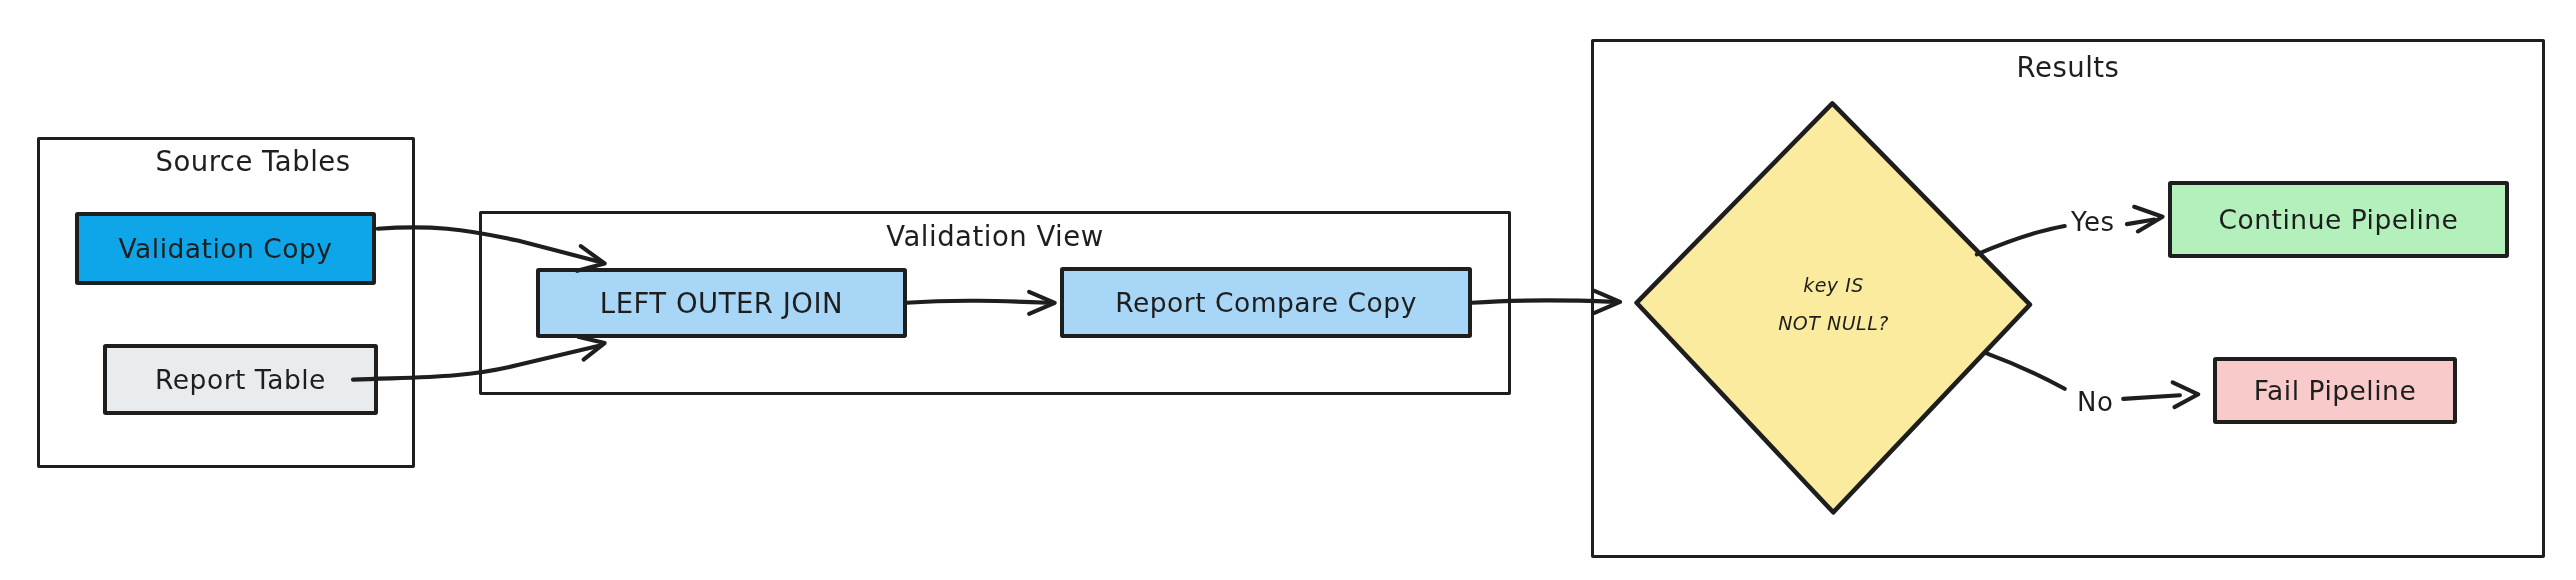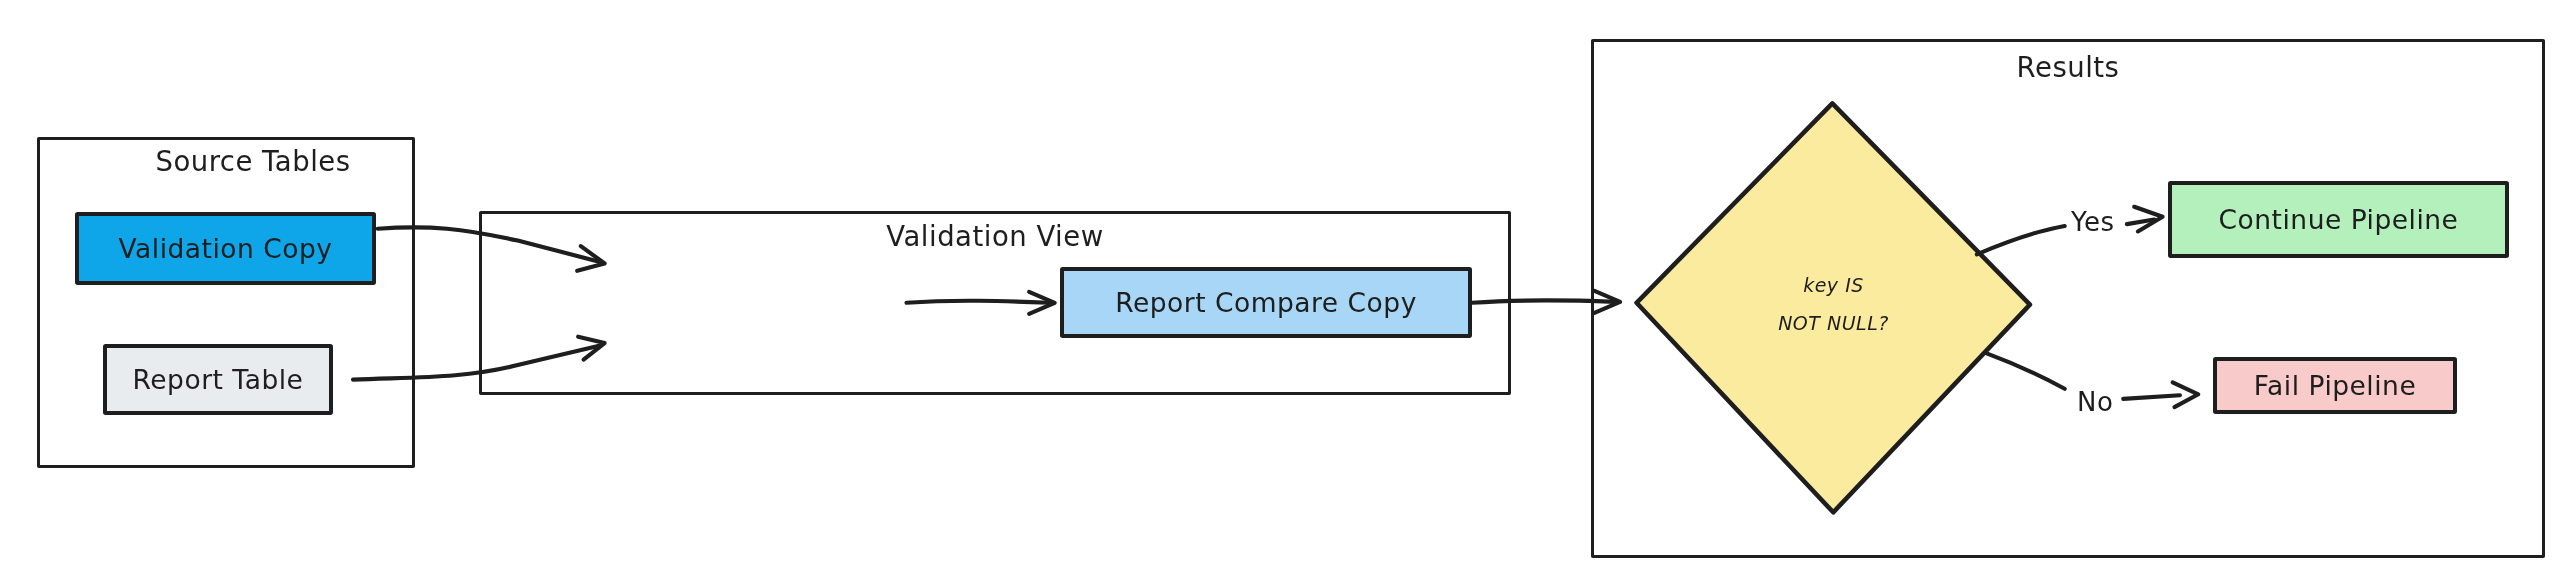--- a/index.html
+++ b/index.html
@@ -79,27 +79,30 @@
 
 <div class="canvas">
 
   <div class="group" style="left:37px; top:137px; width:378px; height:331px;"></div>
   <div class="group-title" style="left:37px; top:145px; width:378px;padding-left:27px;">Source Tables</div>
 
   <div class="node" style="left: 75px; top: 192px; width: 301px; height: 73px; background-color: #0ea5e9; margin-top: 20px;">
     <span>Validation Copy</span>
   </div>
 
-  <div class="node" style="left: 103px; top: 344px; width: 230px; height: 71px; background-color: rgb(233, 236, 239);">
+  <div class="node" style="left: 103px; top: 344px; width: 275px; height: 71px; background-color: rgb(233, 236, 239);">
     <span>Report Table</span>
   </div>
 
   <div class="group" style="left:479px; top:211px; width:1032px; height:184px;"></div>
   <div class="group-title" style="left:479px; top:220px; width:1032px;">Validation View</div>
 
+  <div class="node" style="left: 536px; top: 268px; width: 371px; height: 70px; font-size: 27.5px; background-color: rgb(167, 214, 246);">
+    <span>LEFT OUTER JOIN</span>
+  </div>
 
   <div class="node" style="left: 1060px; top: 267px; width: 412px; height: 71px; background-color: rgb(167, 214, 246);">
     <span>Report Compare Copy</span>
   </div>
 
   <div class="group" style="left:1591px; top:39px; width:954px; height:519px;"></div>
   <div class="group-title" style="left:1591px; top:51px; width:954px;">Results</div>
 
   <svg class="layer" viewBox="0 0 2814 634" xmlns="http://www.w3.org/2000/svg">
 
@@ -131,18 +134,18 @@
     <div>NOT NULL?</div>
   </div>
 
   <div class="edge-label" style="left:2071px; top:207px;">Yes</div>
   <div class="edge-label" style="left:2077px; top:387px;">No</div>
 
   <div class="node" style="left: 2168px; top: 181px; width: 341px; height: 77px; background-color: rgb(179, 240, 187);">
     <span>Continue Pipeline</span>
   </div>
 
-  <div class="node" style="left: 2213px; top: 357px; width: 244px; height: 57px; background-color: rgb(248, 202, 202);">
+  <div class="node" style="left: 2213px; top: 357px; width: 244px; height: 67px; background-color: rgb(248, 202, 202);">
     <span>Fail Pipeline</span>
   </div>
 
 </div>
 
 
 </body></html>

